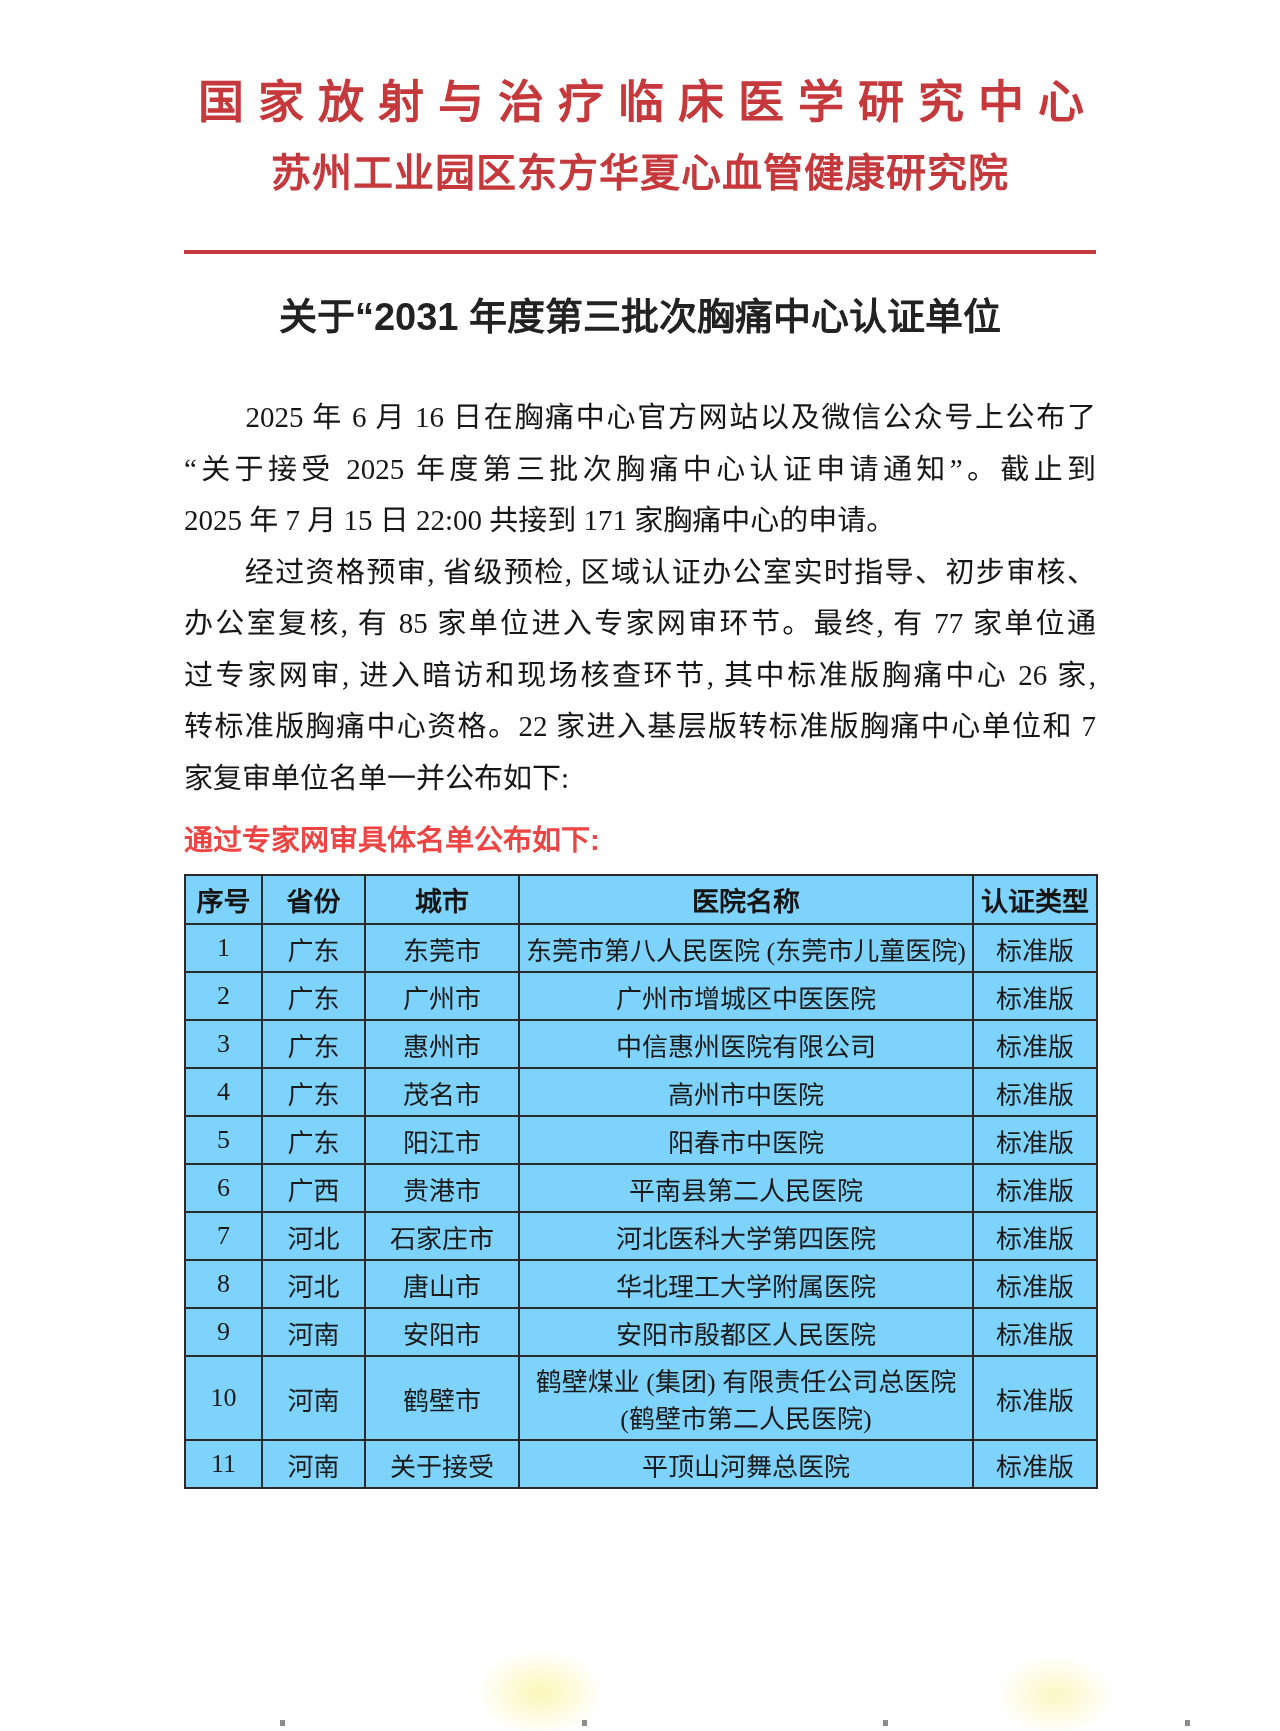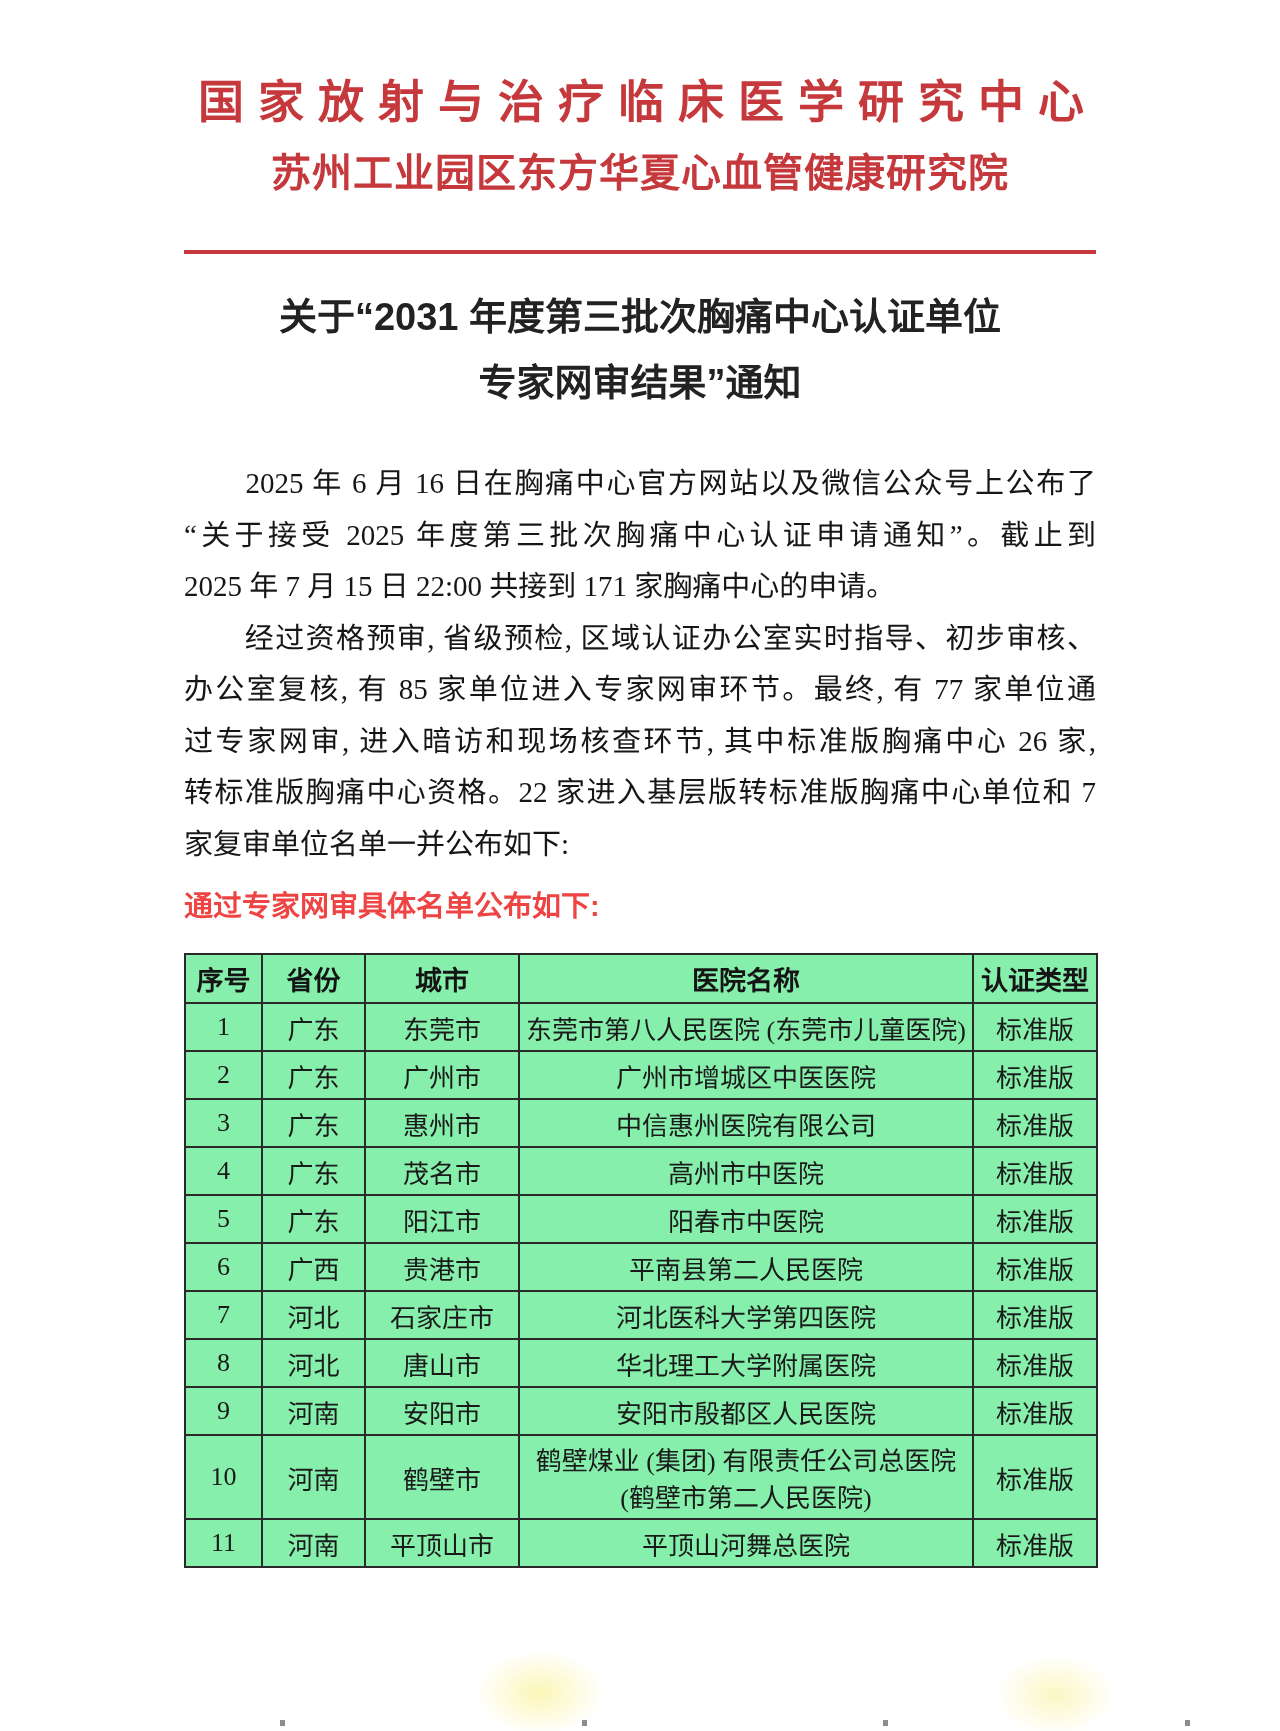--- a/index.html
+++ b/index.html
@@ -75,25 +75,25 @@
   .list-heading {
     margin-top: 14px;
     font-family: "Liberation Sans", "DejaVu Sans", sans-serif;
     font-weight: 700;
     font-size: 29px;
     line-height: 44px;
     color: #ef4444;
   }
   
   table.cert-table {
-    margin-top: 25px;
+    margin-top: 12px;
     border-collapse: collapse;
     table-layout: fixed;
     width: 912px;
-    background: #86efac;
+    background: #7dd3fc;
   }
   .cert-table th, .cert-table td {
     border: 2px solid #2a2a2a;
     text-align: center;
     vertical-align: middle;
     padding: 4px 6px;
     overflow-wrap: break-word;
   }
   .cert-table th {
     font-family: "Liberation Sans", "DejaVu Sans", sans-serif;
@@ -140,21 +140,20 @@
 
     <div class="letterhead">
       <div class="lh-line1">国家放射与治疗临床医学研究中心</div>
       <div class="lh-line2">苏州工业园区东方华夏心血管健康研究院</div>
     </div>
 
     <div class="red-rule"></div>
 
     <div class="doc-title">
       <div>关于“2031 年度第三批次胸痛中心认证单位</div>
-      <div>专家网审结果”通知</div>
     </div>
 
     <div class="body-text">
       <div class="para">
 
           <div class="body-line">　　2025 年 6 月 16 日在胸痛中心官方网站以及微信公众号上公布了</div>
 
           <div class="body-line">“关于接受 2025 年度第三批次胸痛中心认证申请通知”。截止到</div>
 
           <div class="body-line">2025 年 7 月 15 日 22:00 共接到 171 家胸痛中心的申请。</div>
@@ -271,21 +270,21 @@
             <td>10</td>
             <td>河南</td>
             <td>鹤壁市</td>
             <td>鹤壁煤业 (集团) 有限责任公司总医院 (鹤壁市第二人民医院)</td>
             <td>标准版</td>
           </tr>
 
           <tr>
             <td>11</td>
             <td>河南</td>
-            <td>平顶山市</td>
+            <td>关于接受</td>
             <td>平顶山河舞总医院</td>
             <td>标准版</td>
           </tr>
         </tbody>
     </table>
 
   </div>
 
   <div class="smudge smudge-1"></div>
   <div class="smudge smudge-2"></div>

